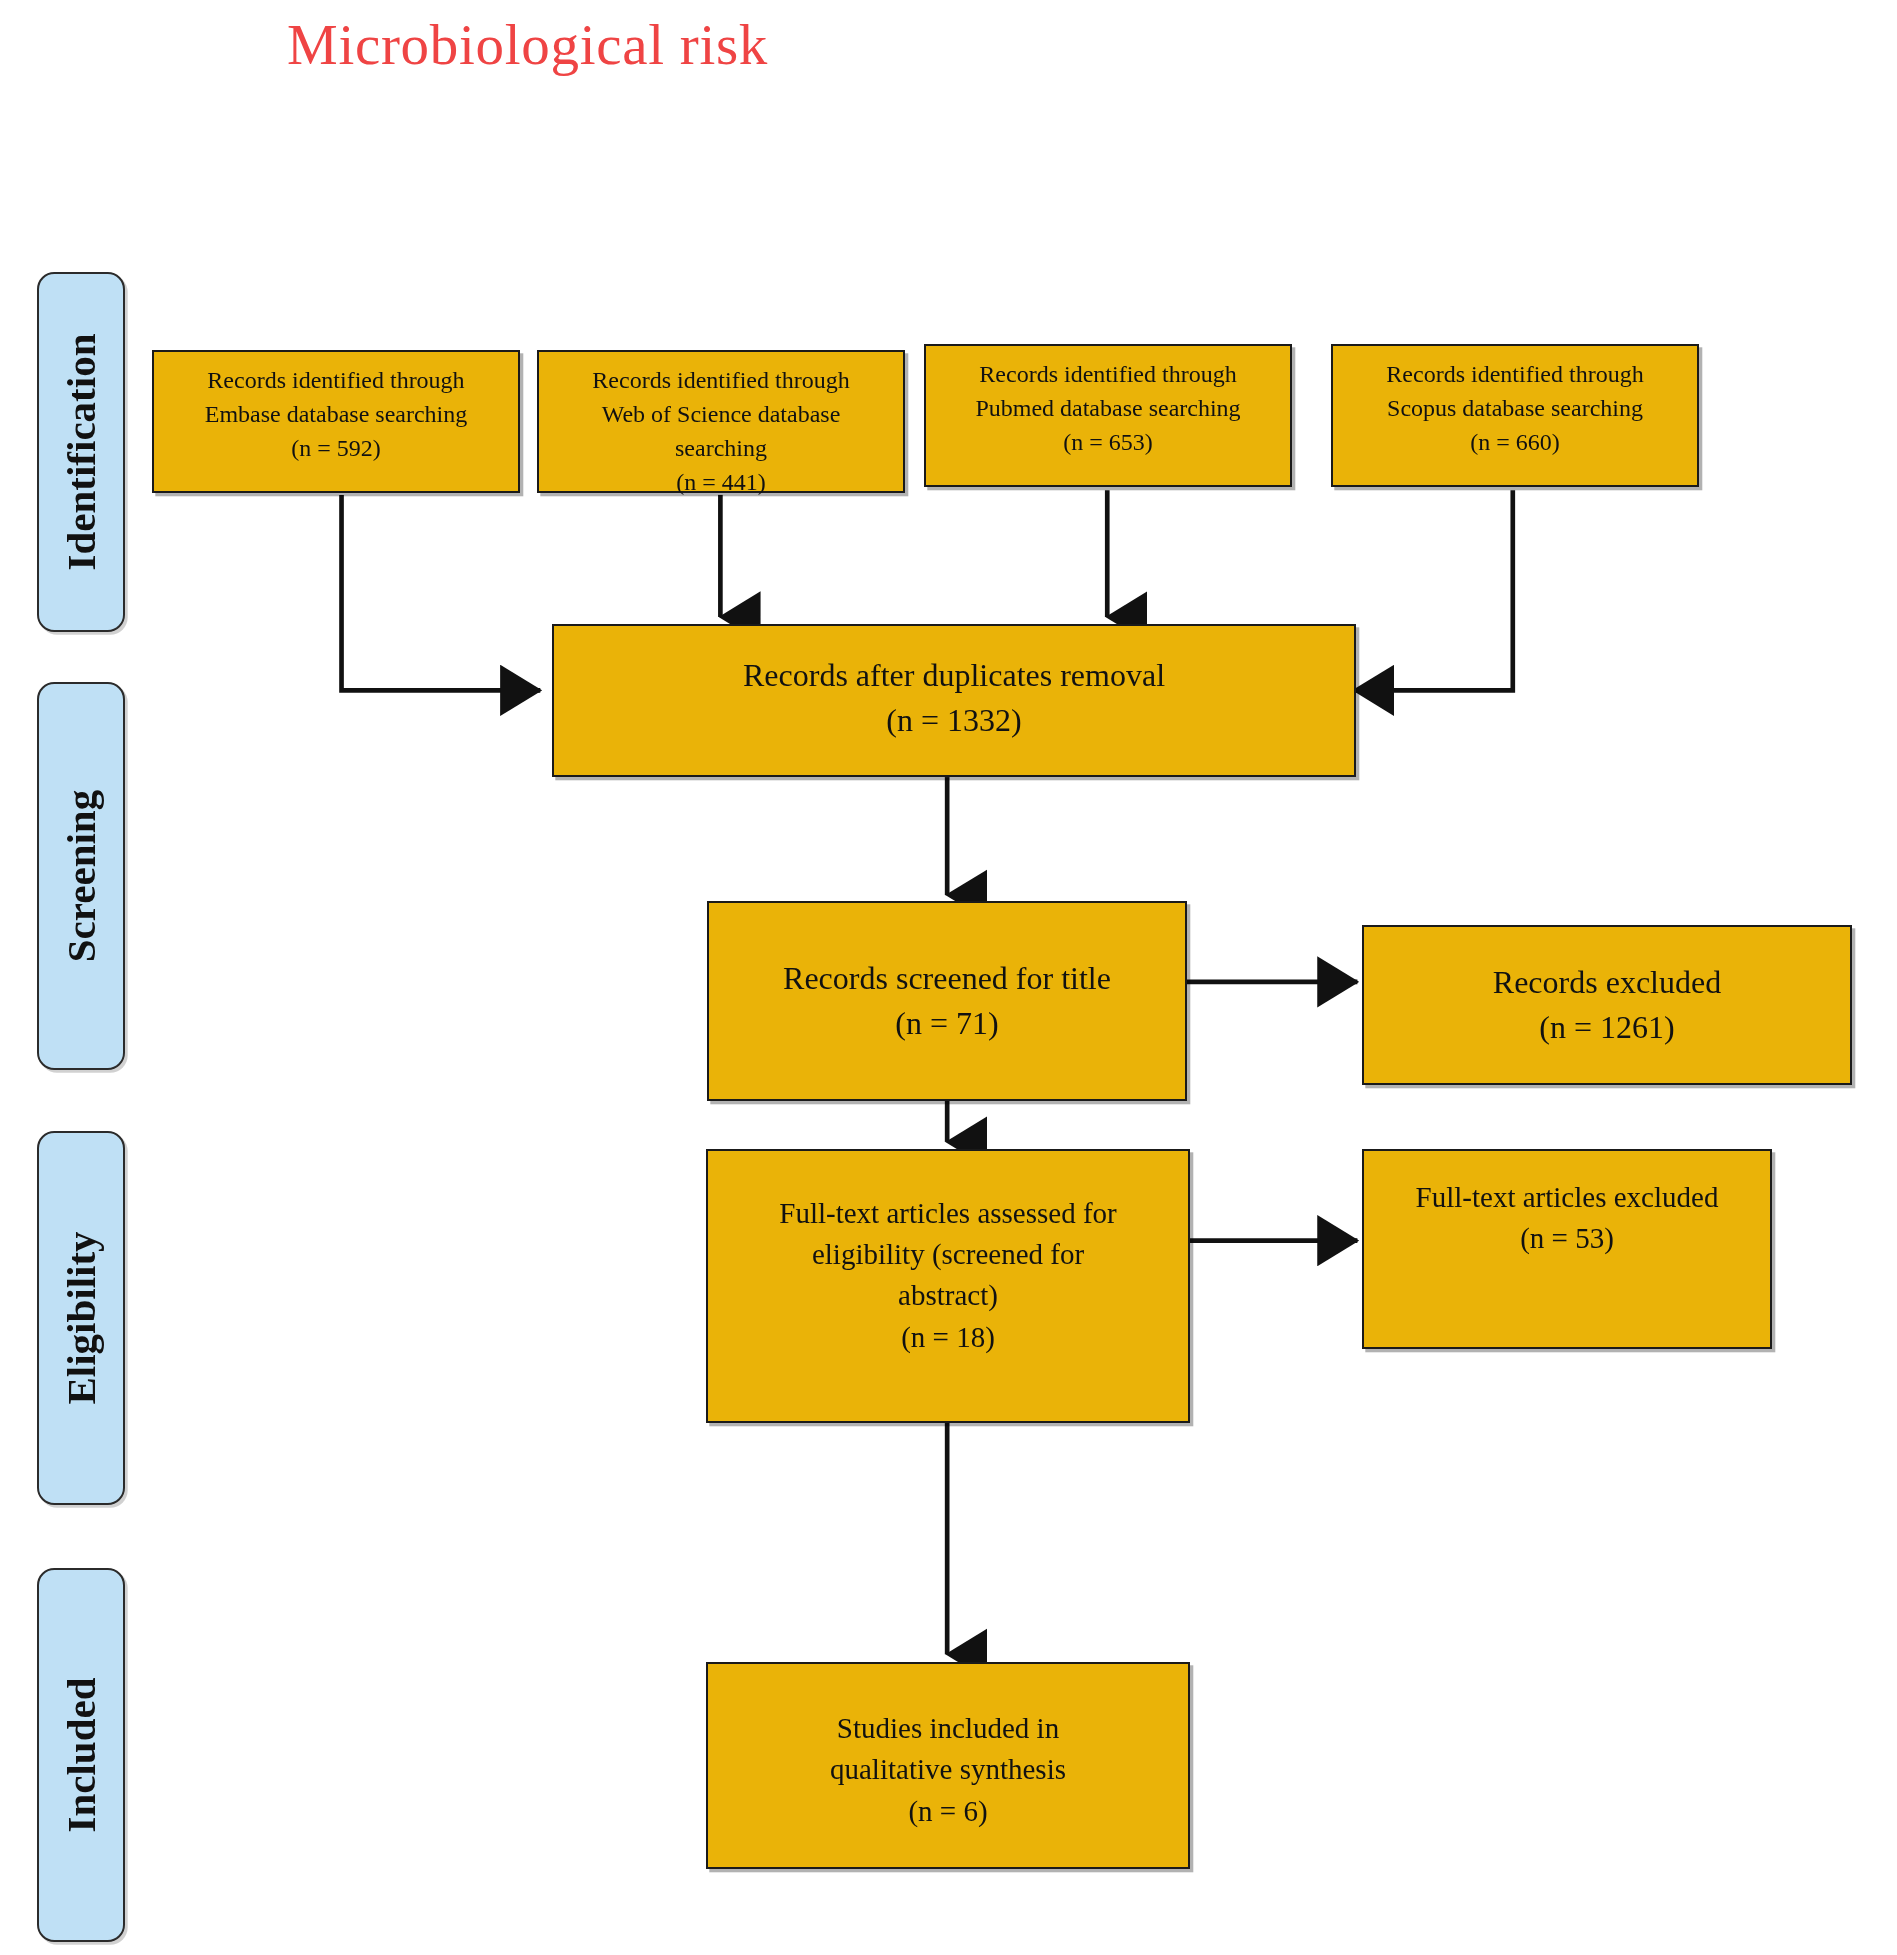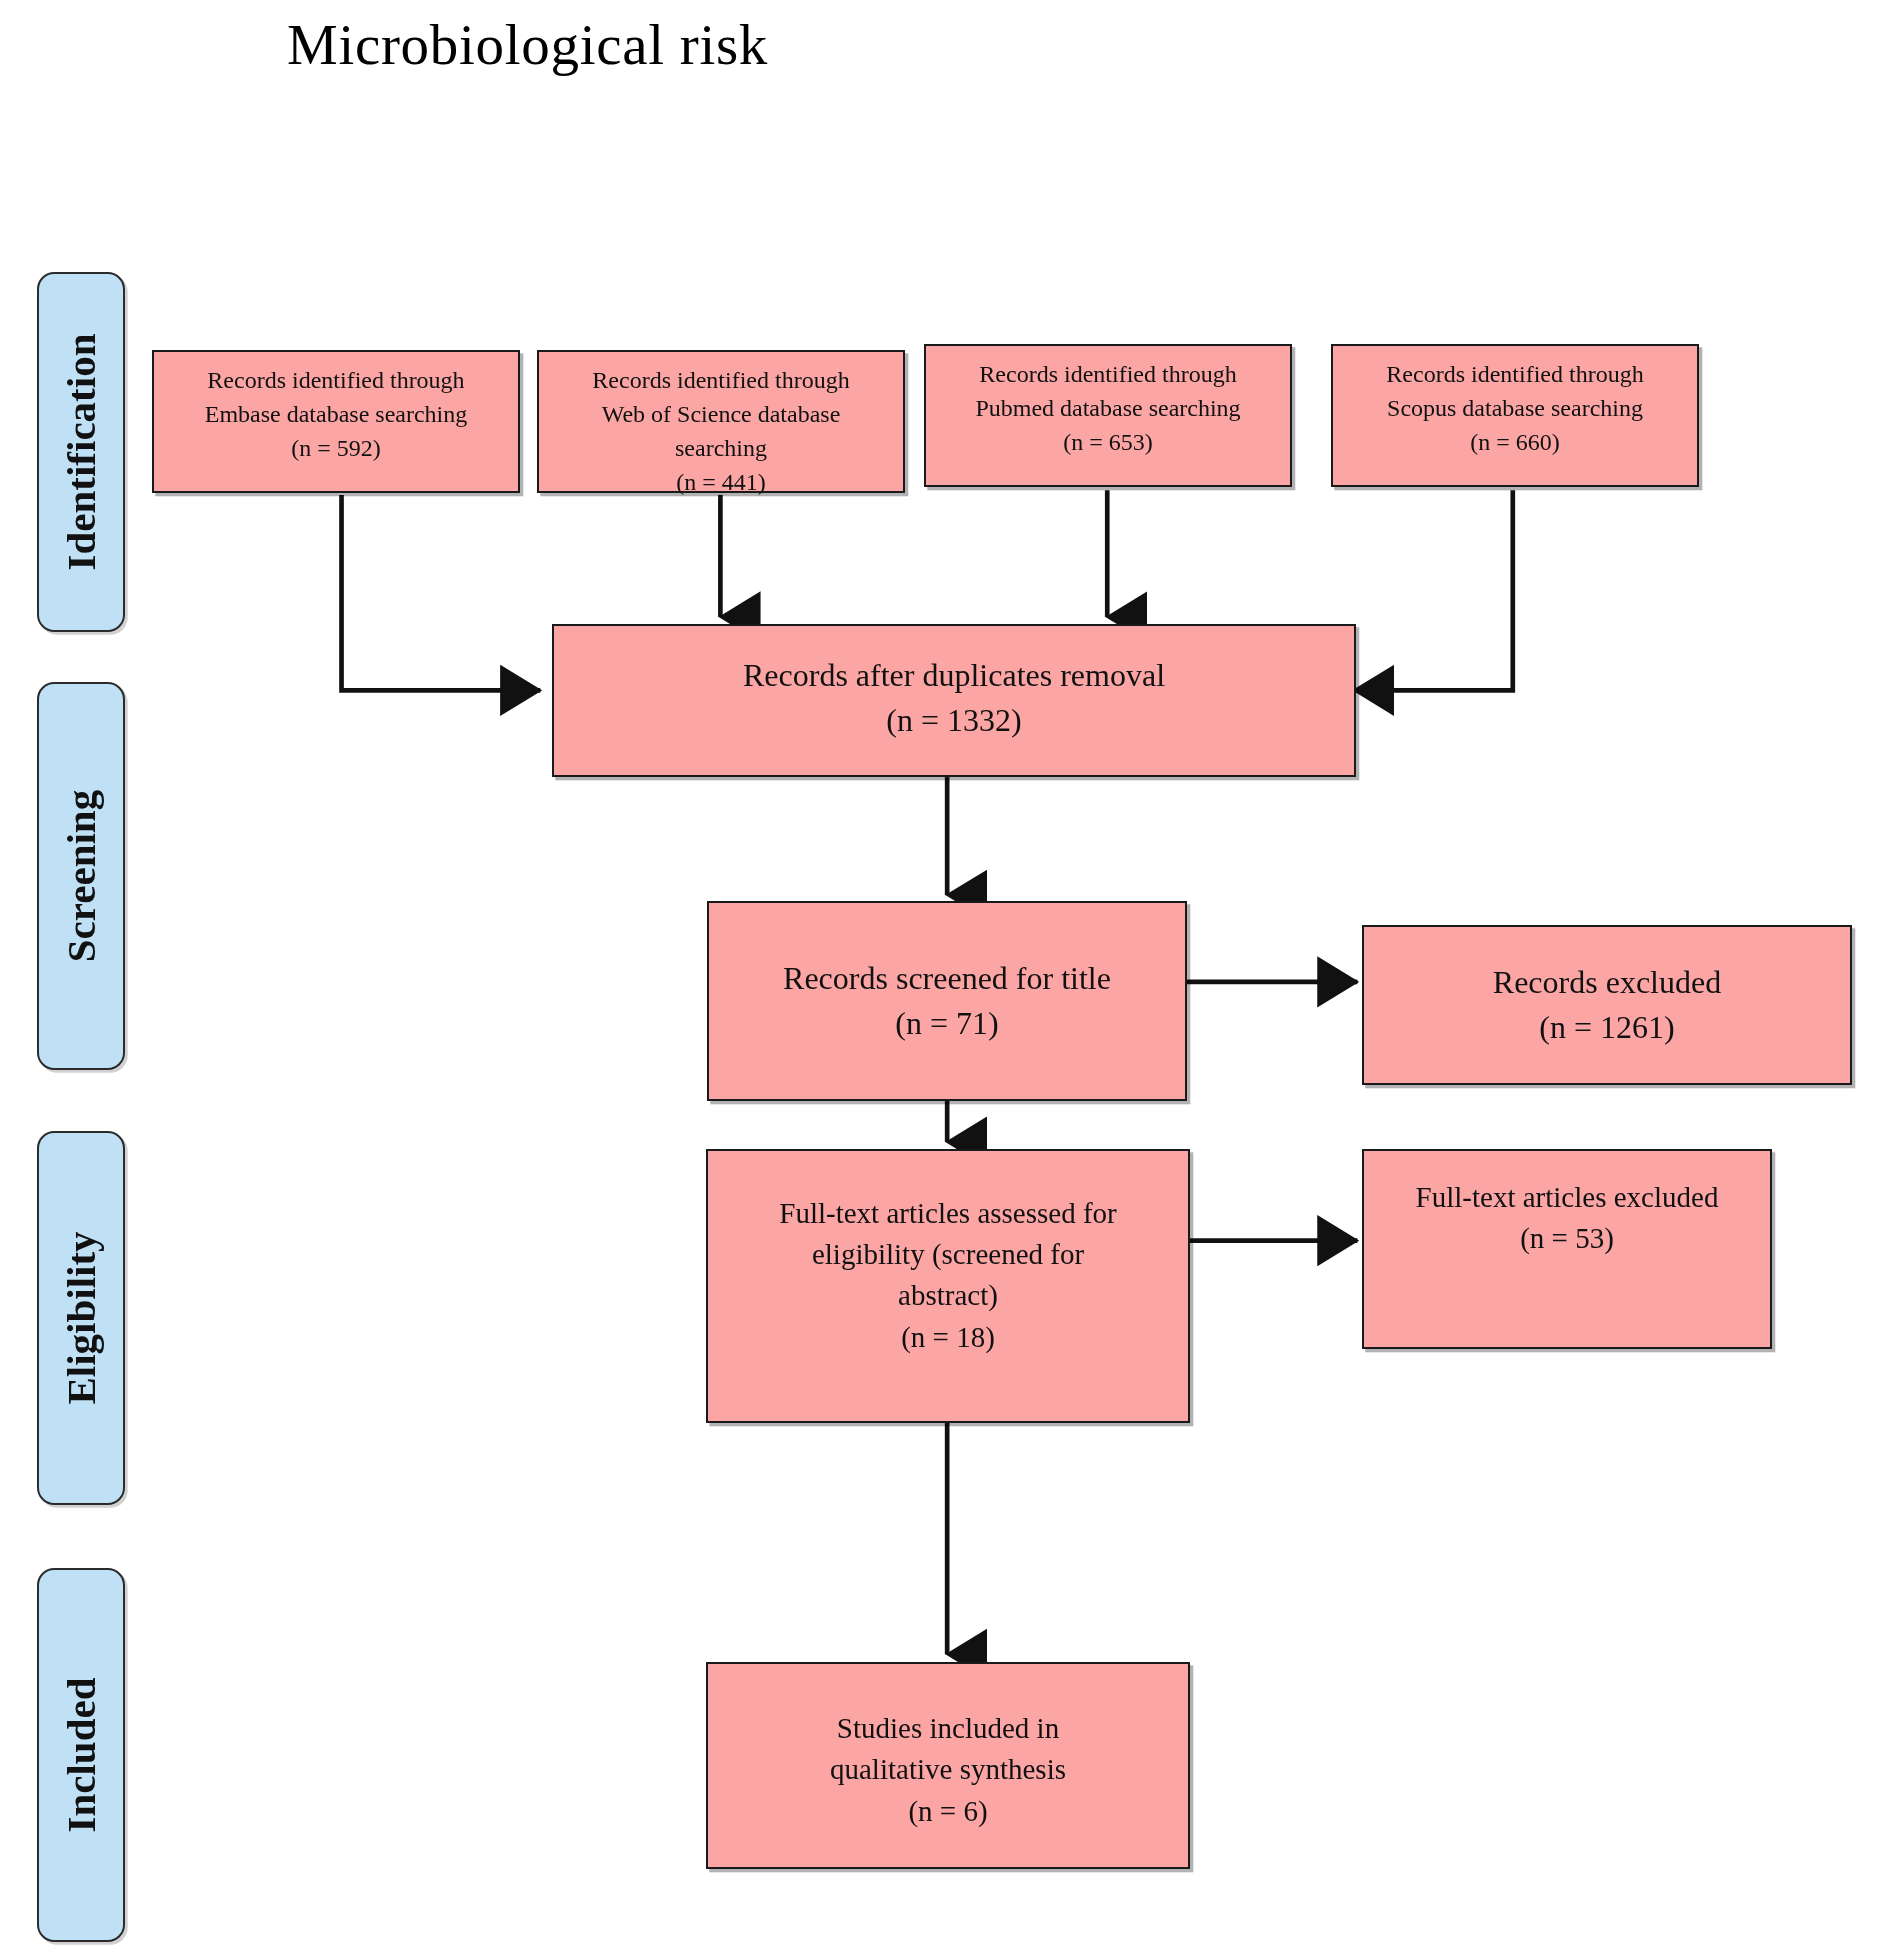--- a/index.html
+++ b/index.html
@@ -16,21 +16,21 @@
     font-family: "Liberation Serif", "DejaVu Serif", serif;
     overflow: hidden;
   }
 
   
   #diagram-title {
     position: absolute;
     left: 287px;
     top: 12px;
     font-size: 57px;
-    color: #000000;
+    color: #ef4444;
     font-family: "Liberation Serif", "DejaVu Serif", serif;
     letter-spacing: 0.7px;
     white-space: nowrap;
   }
 
   
   .stage-bar {
     position: absolute;
     left: 37px;
     width: 88px;
@@ -49,21 +49,21 @@
     font-size: 41px;
     font-weight: bold;
     color: #111111;
     font-family: "Liberation Serif", "DejaVu Serif", serif;
   }
 
   
   .flow-box {
     position: absolute;
     box-sizing: border-box;
-    background: #fca5a5;
+    background: #eab308;
     border: 2.7px solid #1a1a1a;
     box-shadow: 3.3px 3.3px 0 rgba(0,0,0,0.30);
     display: flex;
     align-items: flex-start;
     justify-content: center;
     padding-top: 10.7px;
   }
   .flow-box .box-text {
     text-align: center;
     color: #111111;

